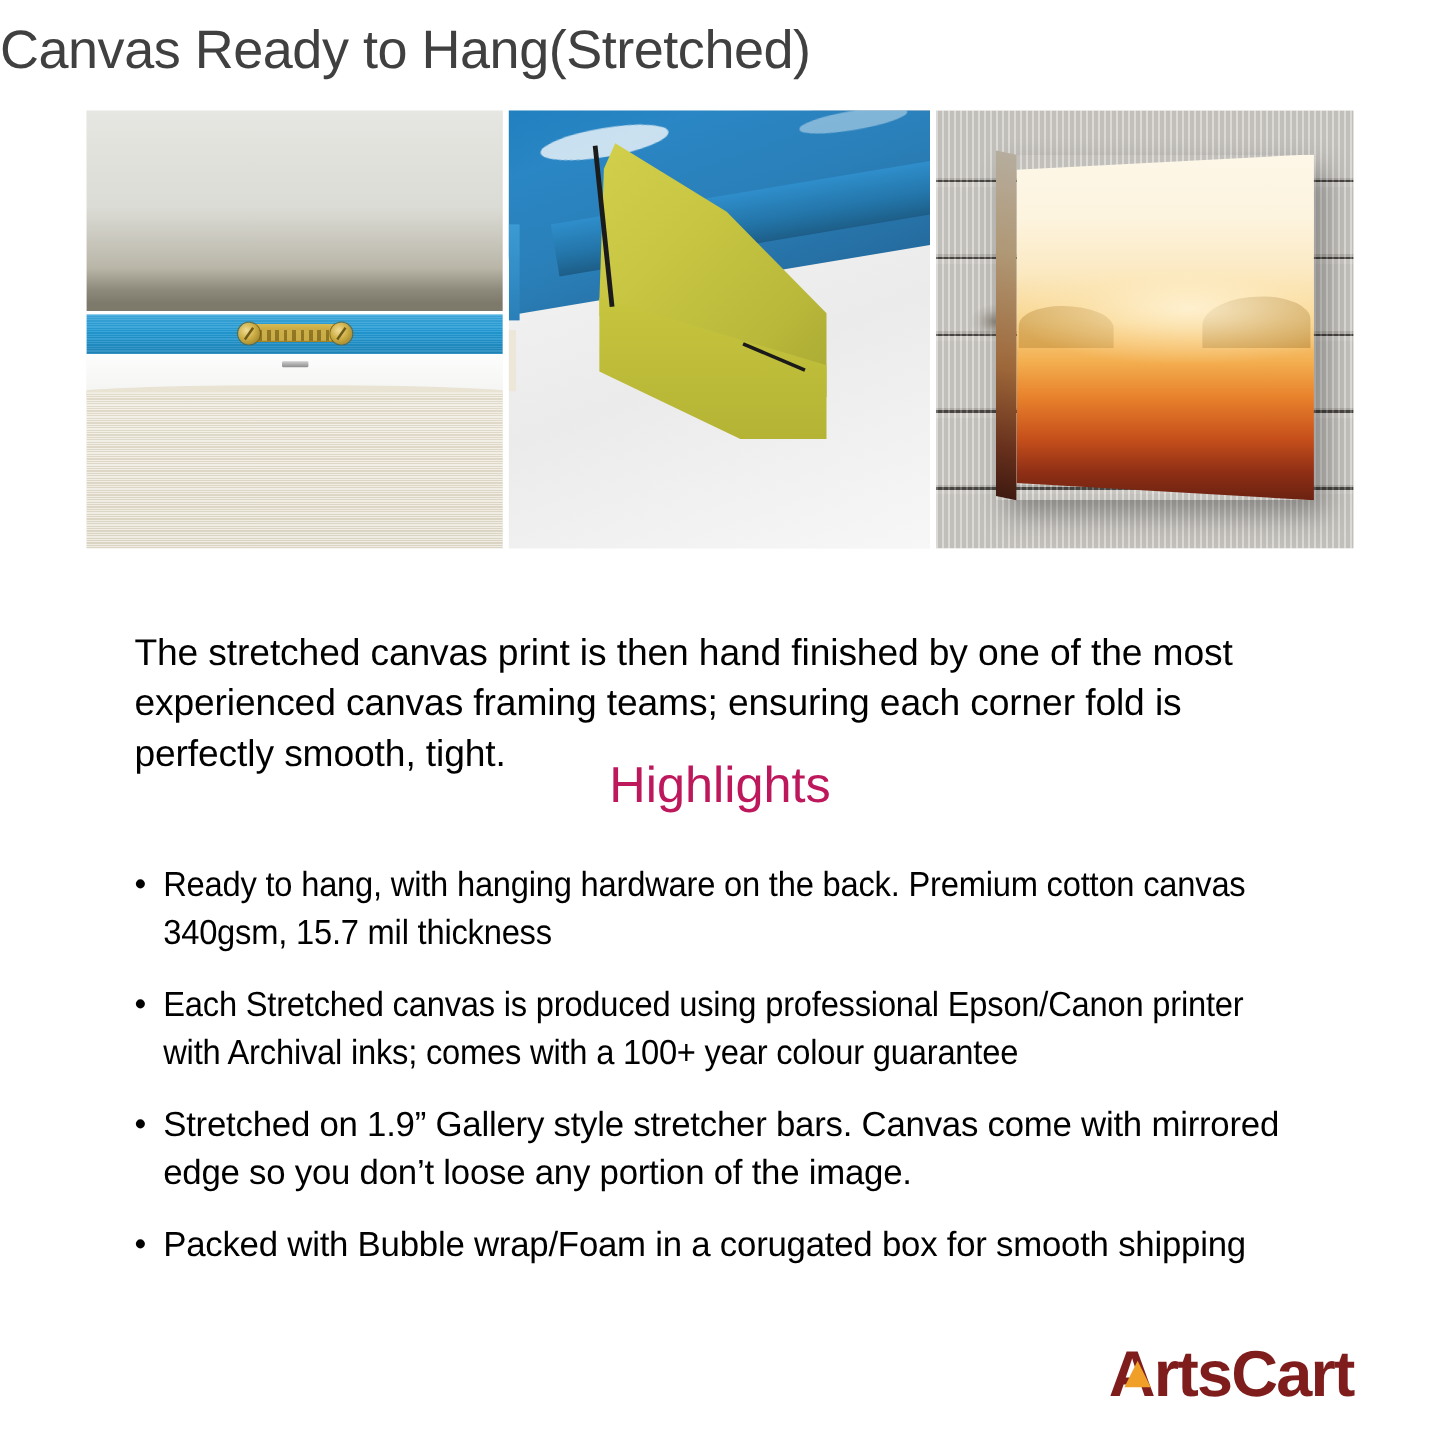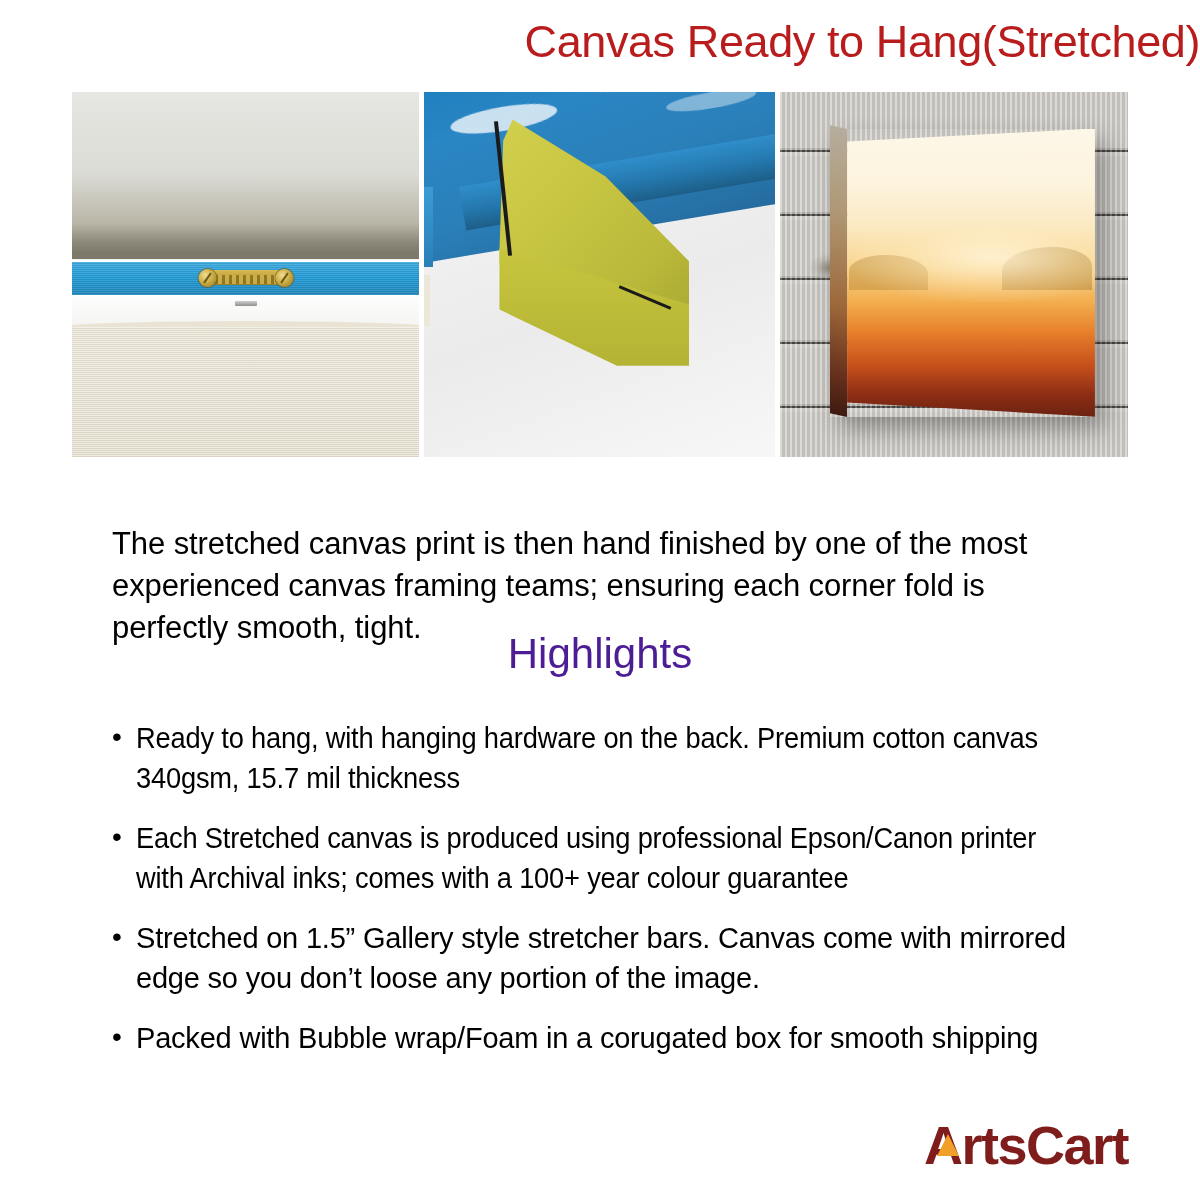--- a/index.html
+++ b/index.html
@@ -16,26 +16,26 @@
     color: #111111;
     overflow: hidden;
   }
 
   
   .page-title {
     position: absolute;
     top: 14px;
     left: 0;
     width: 1200px;
-    text-align: right;
+    text-align: left;
     font-size: 45px;
     line-height: 56px;
     font-weight: 400;
     letter-spacing: -0.4px;
-    color: #b91c1c;
+    color: #404040;
     font-family: "Liberation Sans", sans-serif;
   }
 
   
   .image-strip {
     position: absolute;
     left: 72px;
     top: 92px;
     width: 1056px;
     height: 365px;
@@ -340,21 +340,21 @@
   }
 
   .section-heading {
     position: absolute;
     left: 0; top: 628px;
     width: 1200px;
     text-align: center;
     font-size: 42px;
     line-height: 52px;
     font-weight: 400;
-    color: #4c1d95;
+    color: #be185d;
   }
 
   .highlights {
     position: absolute;
     left: 112px;
     top: 718px;
     width: 1010px;
   }
   .hl-item {
     display: flex;
@@ -471,21 +471,21 @@
   <div class="hl-item condensed">
     <span class="hl-bullet">•</span>
     <span class="hl-text">Ready to hang,  with hanging hardware on the back.  Premium cotton canvas 340gsm, 15.7 mil thickness</span>
   </div>
   <div class="hl-item condensed">
     <span class="hl-bullet">•</span>
     <span class="hl-text">Each Stretched canvas is produced using professional Epson/Canon printer with Archival inks; comes with a 100+ year colour guarantee</span>
   </div>
   <div class="hl-item">
     <span class="hl-bullet">•</span>
-    <span class="hl-text">Stretched on 1.5” Gallery style stretcher bars. Canvas come with mirrored edge so you don’t loose any portion of the image.</span>
+    <span class="hl-text">Stretched on 1.9” Gallery style stretcher bars. Canvas come with mirrored edge so you don’t loose any portion of the image.</span>
   </div>
   <div class="hl-item">
     <span class="hl-bullet">•</span>
     <span class="hl-text">Packed with Bubble wrap/Foam in a corugated box for smooth shipping</span>
   </div>
 </div>
 
 <div class="logo">
   <div class="logo-text"><span>A</span><span>rtsCart</span><span class="logo-tri"></span></div>
 </div>

